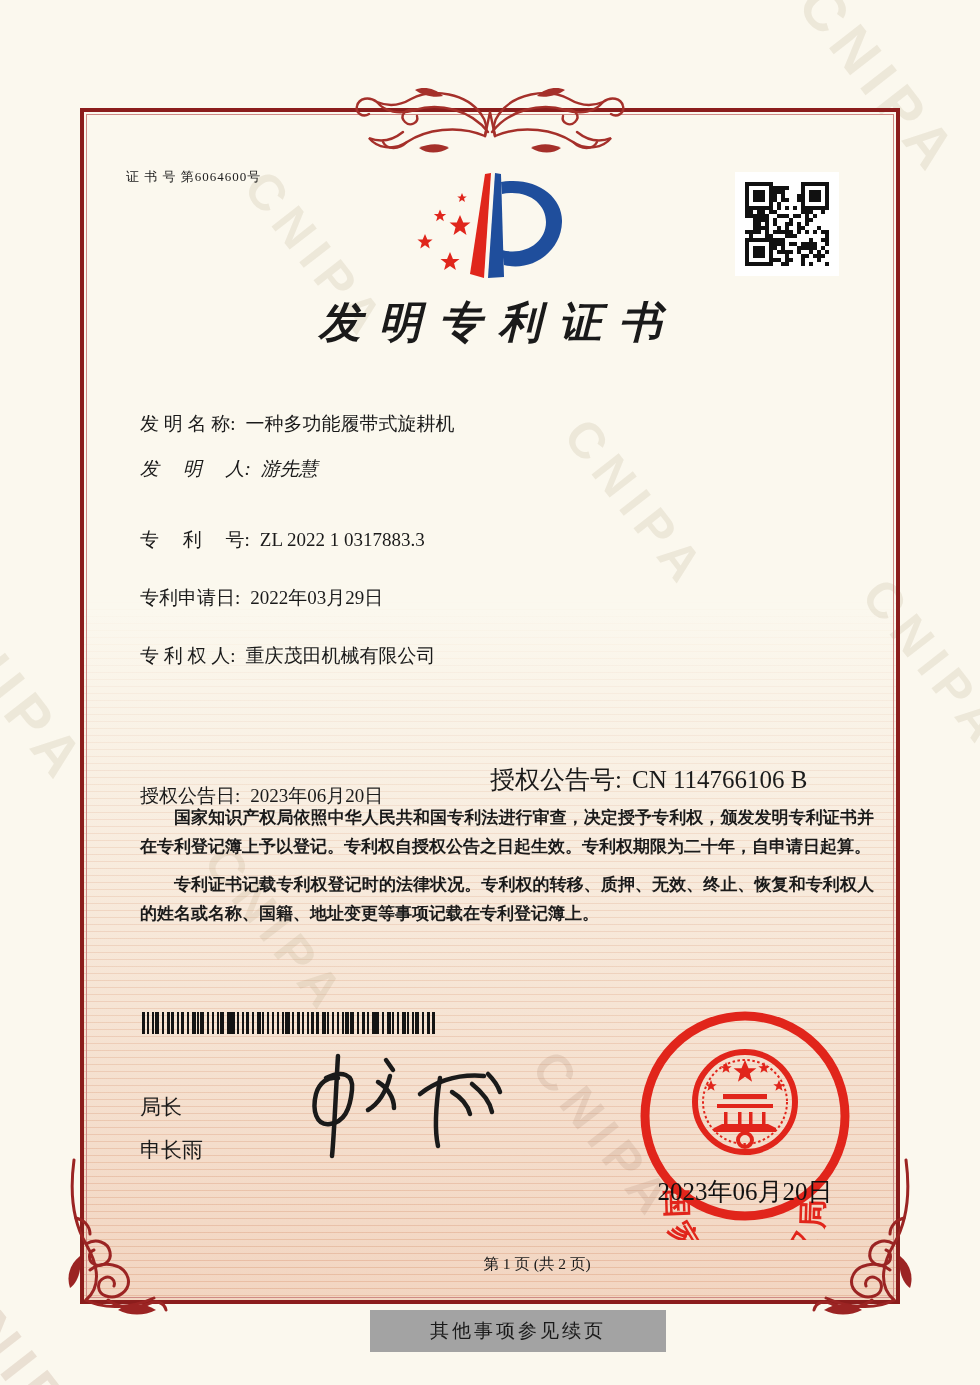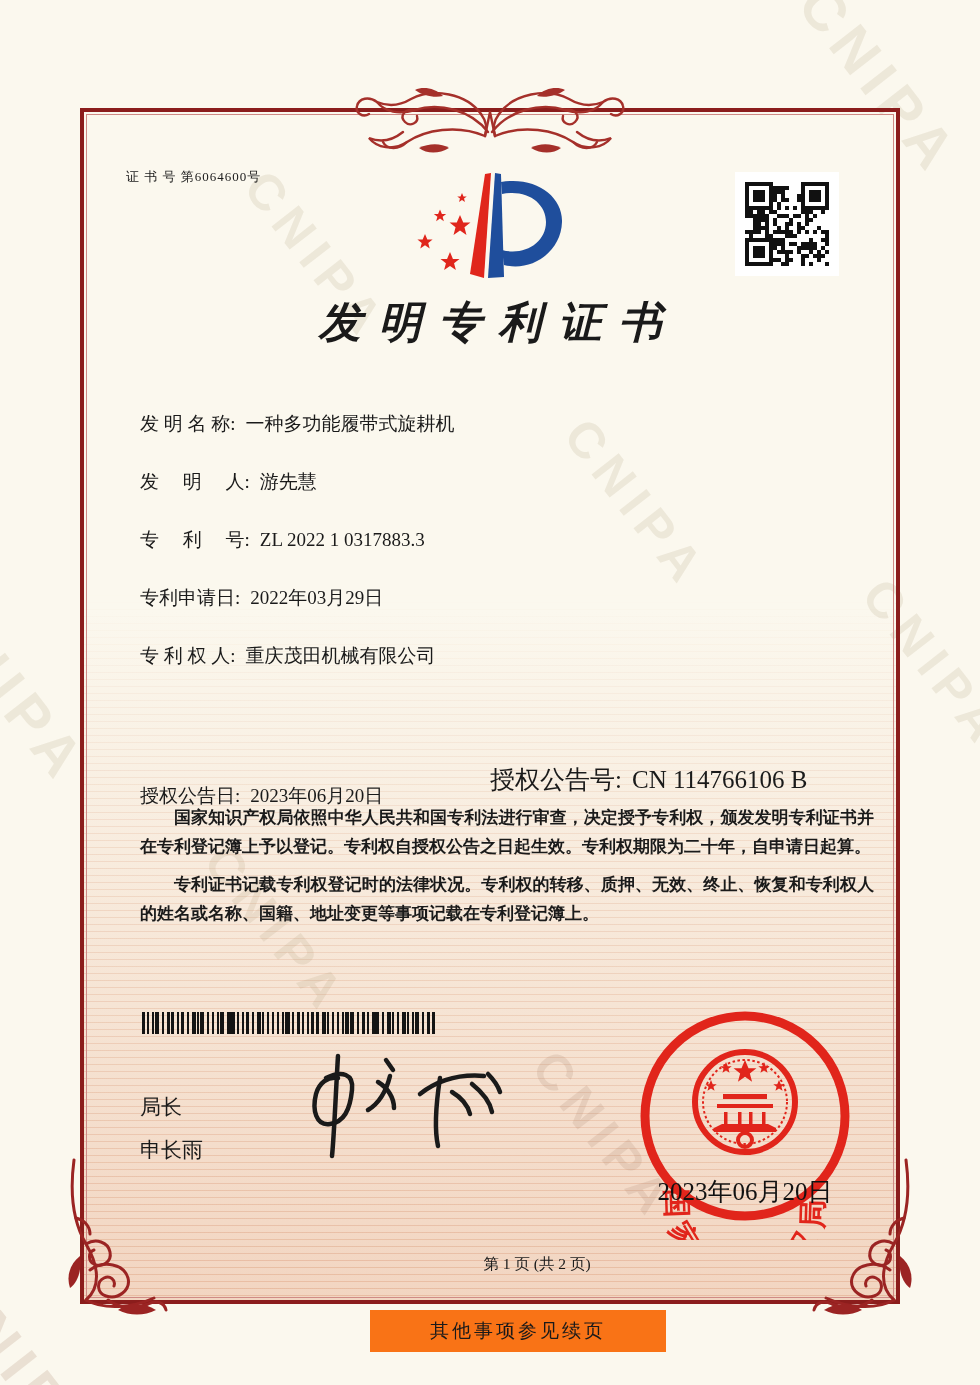--- a/index.html
+++ b/index.html
@@ -52,21 +52,21 @@
   .logo{position:absolute;left:400px;top:158px;width:190px;height:138px;z-index:4;}
   .qr-box{position:absolute;left:735px;top:172px;width:104px;height:104px;background:#fff;z-index:4;}
   .qr-box svg{position:absolute;left:10px;top:10px;}
   .title{
     position:absolute;left:0;top:294px;width:980px;z-index:4;text-align:center;
     font-size:43px;font-weight:700;letter-spacing:17px;padding-left:17px;box-sizing:border-box;font-style:italic;
   }
   
   .field-row{position:absolute;left:140px;z-index:4;font-size:19px;white-space:nowrap;}
   .f-label{display:inline-block;margin-right:10px;}
-  .fr0{top:411px;} .fr1{top:469px;} .fr2{top:527px;} .fr3{top:585px;}
+  .fr0{top:411px;} .fr1{top:456px;font-style:italic;} .fr2{top:527px;} .fr3{top:585px;}
   .fr4{top:643px;} .fr5{top:705px;} .fr6{top:763px;margin-top:20px;}
   .grant-no{position:absolute;left:490px;top:763px;z-index:4;font-size:25px;white-space:nowrap;}
   
   .legal{position:absolute;left:140px;top:804px;width:734px;z-index:4;}
   .legal p{
     margin:0 0 10px 0;font-size:17px;line-height:28.5px;text-align:justify;
     text-indent:34px;font-family:"Liberation Serif","DejaVu Serif",serif;font-weight:bold;
   }
   
   .barcode{
@@ -78,21 +78,21 @@
   }
   .director-title{position:absolute;left:140px;top:1093px;z-index:4;font:400 21px "Liberation Sans","DejaVu Sans",sans-serif;}
   .director-name{position:absolute;left:140px;top:1136px;z-index:4;font:400 21px "Liberation Sans","DejaVu Sans",sans-serif;}
   .signature{position:absolute;left:282px;top:1048px;width:240px;height:120px;z-index:4;}
   .seal{position:absolute;left:620px;top:1000px;width:250px;height:240px;z-index:5;}
   .seal-ring-text{font:700 29px "Liberation Serif",serif;letter-spacing:11px;}
   .seal-date{font:400 25px "Liberation Serif",serif;}
   .page-info{position:absolute;left:0;top:1254px;width:980px;text-align:center;z-index:4;font-size:15.5px;padding-left:47px;}
   .cont-note{
     position:absolute;left:370px;top:1310px;width:296px;height:42px;z-index:4;
-    background:#f97316;text-align:center;line-height:42px;font-size:19px;letter-spacing:3px;
+    background:#a3a3a3;text-align:center;line-height:42px;font-size:19px;letter-spacing:3px;
   }
 </style>
 </head>
 <body>
 
 <div class="page">
 
   <svg width="0" height="0" style="position:absolute">
     <defs>
       <path id="star" d="M0,-10 L2.94,-3.09 L9.51,-3.09 L4.05,1.18 L5.88,8.09 L0,4 L-5.88,8.09 L-4.05,1.18 L-9.51,-3.09 L-2.94,-3.09 Z"></path>

